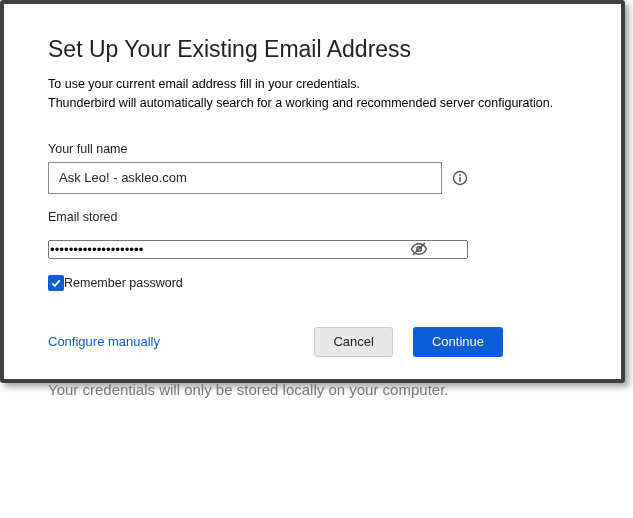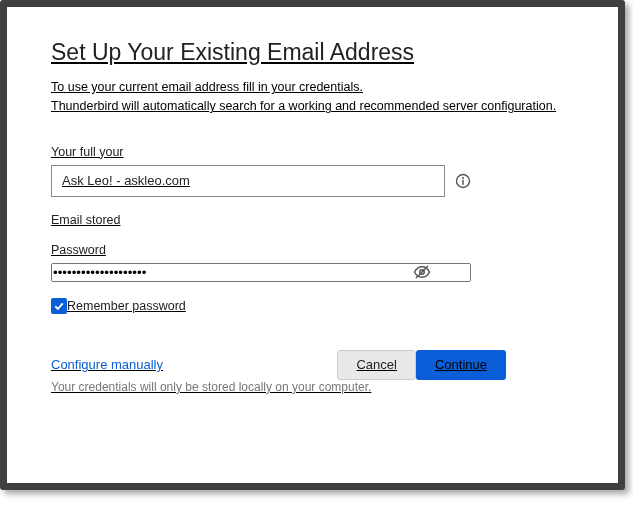--- a/index.html
+++ b/index.html
@@ -1,26 +1,25 @@
 <!DOCTYPE html>
 <html><head>
   <meta charset="utf-8">
   <style>
     * { box-sizing: border-box; margin: 0; padding: 0; }
     html, body { width: 633px; height: 518px; font-family: "Segoe UI", Arial, sans-serif; }
     .window {
       width: 625px;
-      height: 490px;
+      height: 383px;
       background: #fff;
-      border: 7px solid #404040;
+      border: 4px solid #404040;
       border-radius: 3px;
       box-shadow: 4px 4px 6px rgba(0,0,0,0.35);
       padding: 32px 44px 24px 44px;
       position: relative;
-      text-decoration: underline;
     }
     h1.title {
       font-size: 23px;
       font-weight: 400;
       color: #222;
       margin-bottom: 12px;
     }
     p.subtitle {
       font-size: 12.5px;
       color: #000000;
@@ -81,77 +80,77 @@
       display: flex; align-items: center; justify-content: center;
       cursor: pointer;
     }
     .checkbox svg { width: 12px; height: 12px; stroke: #fff; stroke-width: 2.5; fill: none; }
     .checkbox-label { font-size: 12.5px; color: #222; }
     .button-row {
       display: flex;
       justify-content: space-between;
       align-items: center;
       width: 455px;
+      margin-bottom: 24px;
     }
     .link {
       color: #0a5ed7;
       font-size: 13px;
       font-weight: 500;
       cursor: pointer;
     }
-    .btn-group { display: flex; gap: 0; }
+    .btn-group { display: flex; gap: 20px; }
     button.btn {
       height: 30px;
       padding: 0 18px;
       font-size: 13px;
       border-radius: 3px;
       cursor: pointer;
       border: 1px solid transparent;
     }
     button.btn-secondary {
       background: #e8e8e8;
       border-color: #ccc;
       color: #222;
     }
     button.btn-primary {
       background: #0a5ed7;
-      color: #000000;
+      color: #fef9c3;
     }
     .footer-note {
-      font-size: 12px;
+      font-size: 15px;
       color: #777;
     }
   </style>
 </head>
 <body>
 
 <div class="window">
   <h1 class="title">Set Up Your Existing Email Address</h1>
   <p class="subtitle">To use your current email address fill in your credentials.<br>Thunderbird will automatically search for a working and recommended server configuration.</p>
 
   <div class="field">
-    <label class="field-label">Your full your</label>
+    <label class="field-label">Your full name</label>
     <div class="input-row">
       <input type="text" class="text-input" value="Ask Leo! - askleo.com" style="">
       <span class="info-icon">
         <svg viewBox="0 0 16 16">
             <circle cx="8" cy="8" r="6.5" fill="none" stroke="currentColor" stroke-width="1.4"></circle>
             <circle cx="8" cy="5" r="1" fill="currentColor"></circle>
             <rect x="7.25" y="6.8" width="1.5" height="5" fill="currentColor"></rect>
           </svg>
       </span>
     </div>
   </div>
 
   <div class="field">
     <label class="field-label">Email stored</label>
   </div>
 
   <div class="field">
-    <label class="field-label">Password</label>
     <div class="pw-wrap">
       <input type="text" class="text-input focused" value="••••••••••••••••••••" style="">
       <span class="eye-icon">
         <svg viewBox="0 0 24 24">
             <path fill="none" stroke="currentColor" stroke-width="2" d="M2 12s3.5-7 10-7 10 7 10 7-3.5 7-10 7S2 12 2 12z"></path>
             <circle cx="12" cy="12" r="3" fill="none" stroke="currentColor" stroke-width="2"></circle>
             <line x1="4" y1="20" x2="20" y2="4" stroke="currentColor" stroke-width="2"></line>
           </svg>
       </span>
     </div>

